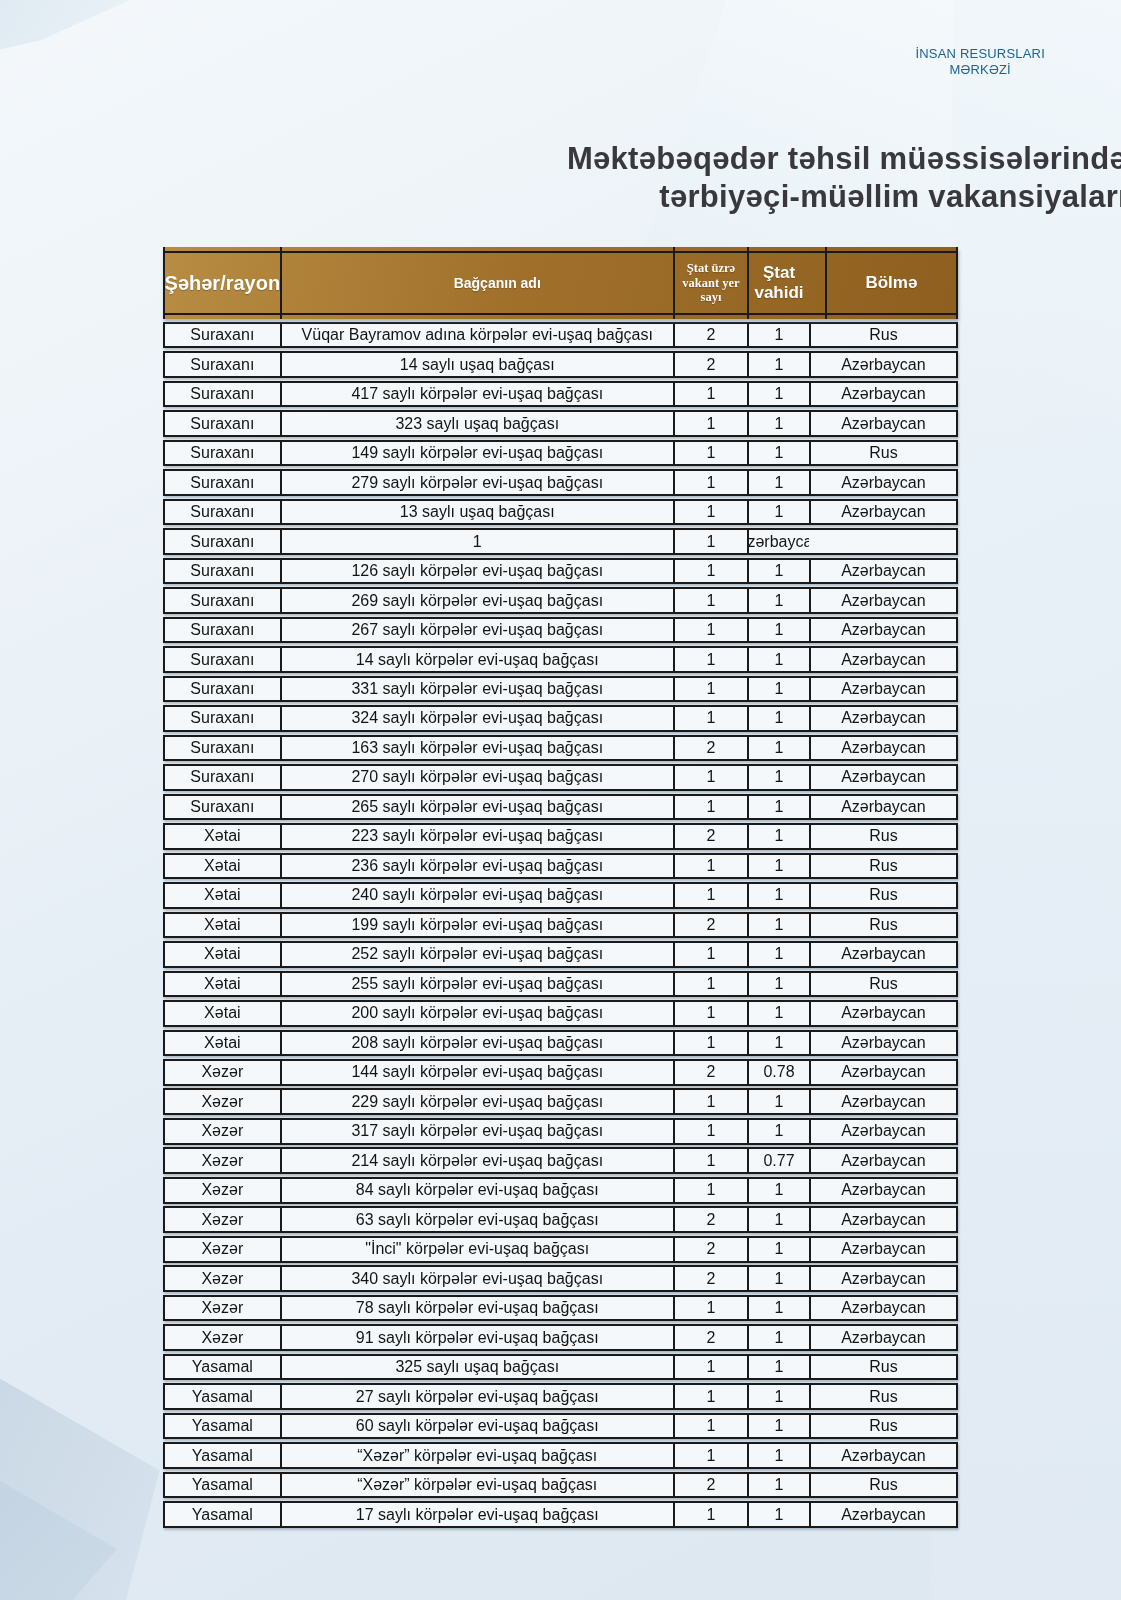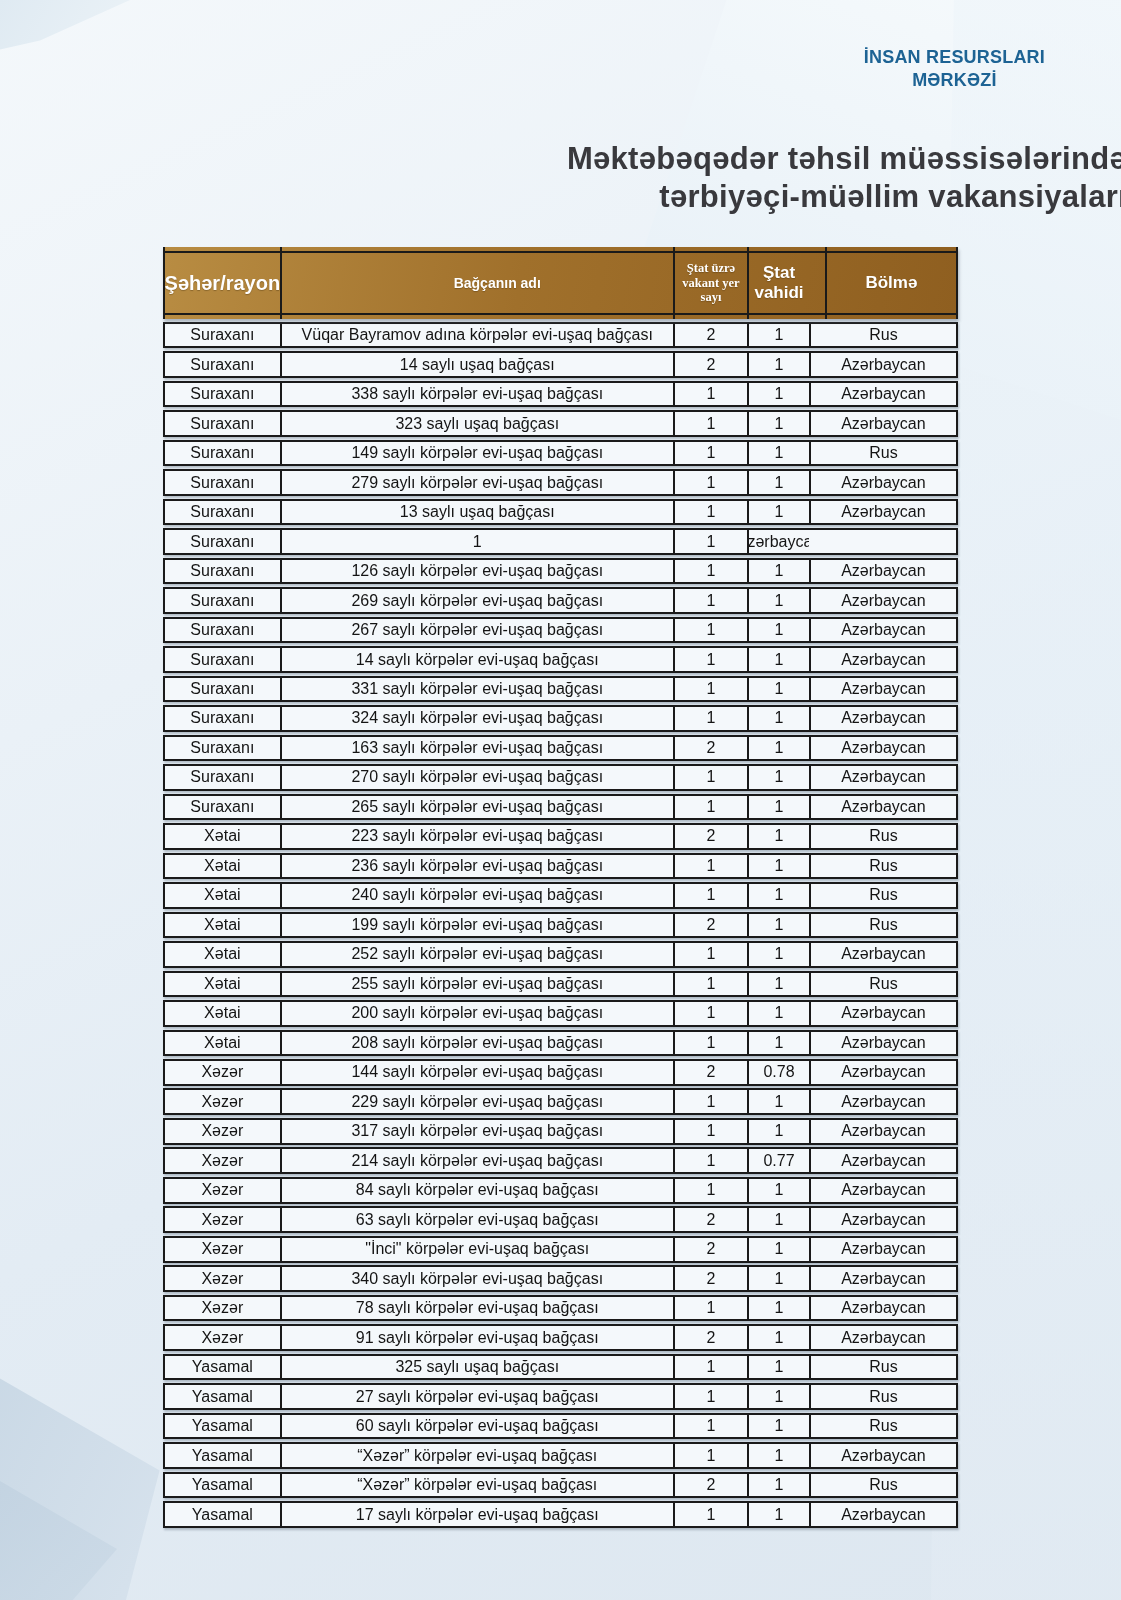--- a/index.html
+++ b/index.html
@@ -38,22 +38,22 @@
   }
   .facet-right-band {
     right:0; top:0; width:190px; height:1600px;
     background:linear-gradient(180deg,#eef5fa 0%, #e7f0f7 50%, #e2ebf3 100%);
     opacity:.65;
     clip-path:polygon(12% 0, 100% 0, 100% 100%, 0 100%, 6% 40%);
   }
 
   .logo {
     position:absolute; top:46px; right:76px;
-    text-align:center; font-weight:bold;
-    font-size:18px; line-height:1.25; letter-spacing:.2px;
+    text-align:center; font-weight:normal;
+    font-size:13px; line-height:1.25; letter-spacing:.2px;
     color:#1d6394;
   }
   .title {
     position:absolute; top:140px; left:0; width:1110px;
     text-align:right; font-weight:bold;
     font-size:31px; line-height:1.23; color:#39393d;
     letter-spacing:.3px;
     padding-left:17px;
   }
 
@@ -141,21 +141,21 @@
         </div>
         <div class="trow">
           <div class="td">Suraxanı</div>
           <div class="td">14 saylı uşaq bağçası</div>
           <div class="td">2</div>
           <div class="td">1</div>
           <div class="td">Azərbaycan</div>
         </div>
         <div class="trow">
           <div class="td">Suraxanı</div>
-          <div class="td">338 saylı körpələr evi-uşaq bağçası</div>
+          <div class="td">417 saylı körpələr evi-uşaq bağçası</div>
           <div class="td">1</div>
           <div class="td">1</div>
           <div class="td">Azərbaycan</div>
         </div>
         <div class="trow">
           <div class="td">Suraxanı</div>
           <div class="td">323 saylı uşaq bağçası</div>
           <div class="td">1</div>
           <div class="td">1</div>
           <div class="td">Azərbaycan</div>

